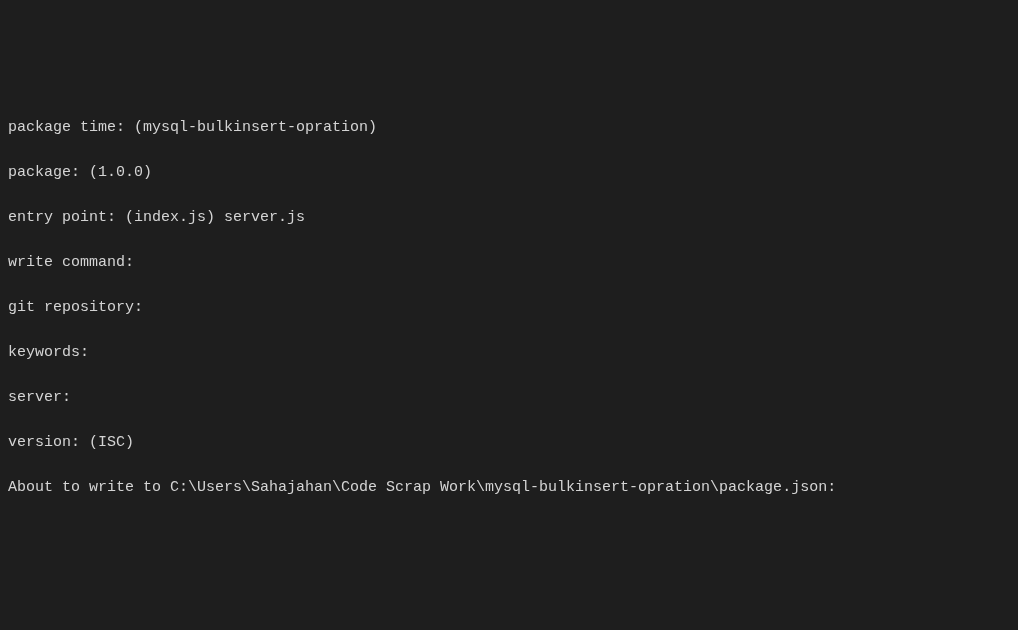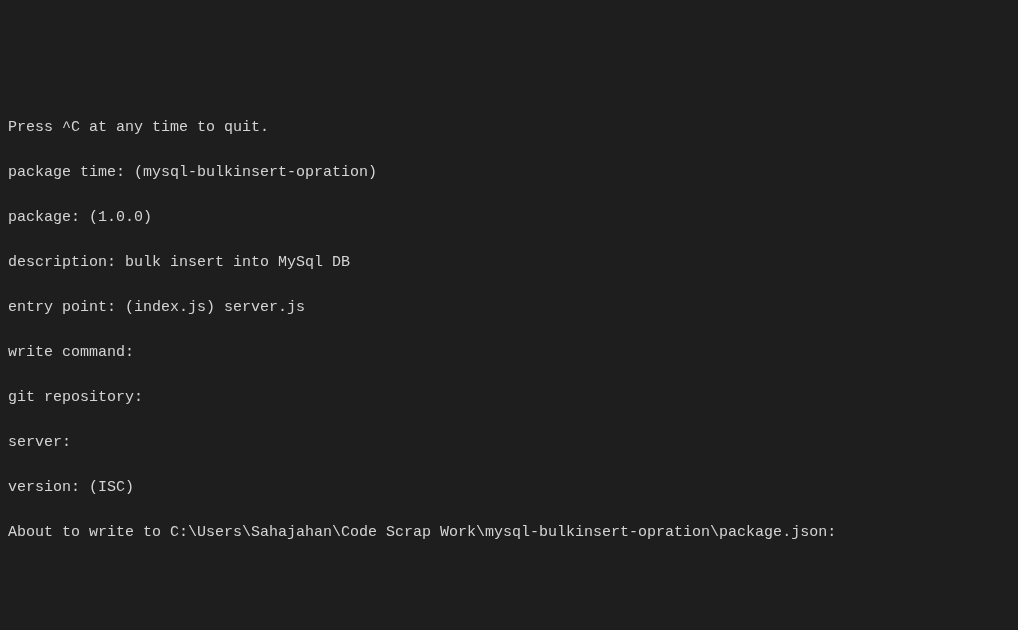--- a/index.html
+++ b/index.html
@@ -26,27 +26,26 @@
     .line {
       display: block;
     }
   </style>
 </head>
 <body>
 
 
 
 <div class="terminal">
-<span class="line">Press ^C at any time to quit.</span>
 <span class="line">package time: (mysql-bulkinsert-opration)</span>
 <span class="line">package: (1.0.0)</span>
-<span class="line">description: bulk insert into MySql DB</span>
 <span class="line">entry point: (index.js) server.js</span>
 <span class="line">write command:</span>
 <span class="line">git repository:</span>
+<span class="line">keywords:</span>
 <span class="line">server:</span>
 <span class="line">version: (ISC)</span>
 <span class="line">About to write to C:\Users\Sahajahan\Code Scrap Work\mysql-bulkinsert-opration\package.json:</span>
 <span class="line"></span>
 
 
 
 
 
 

